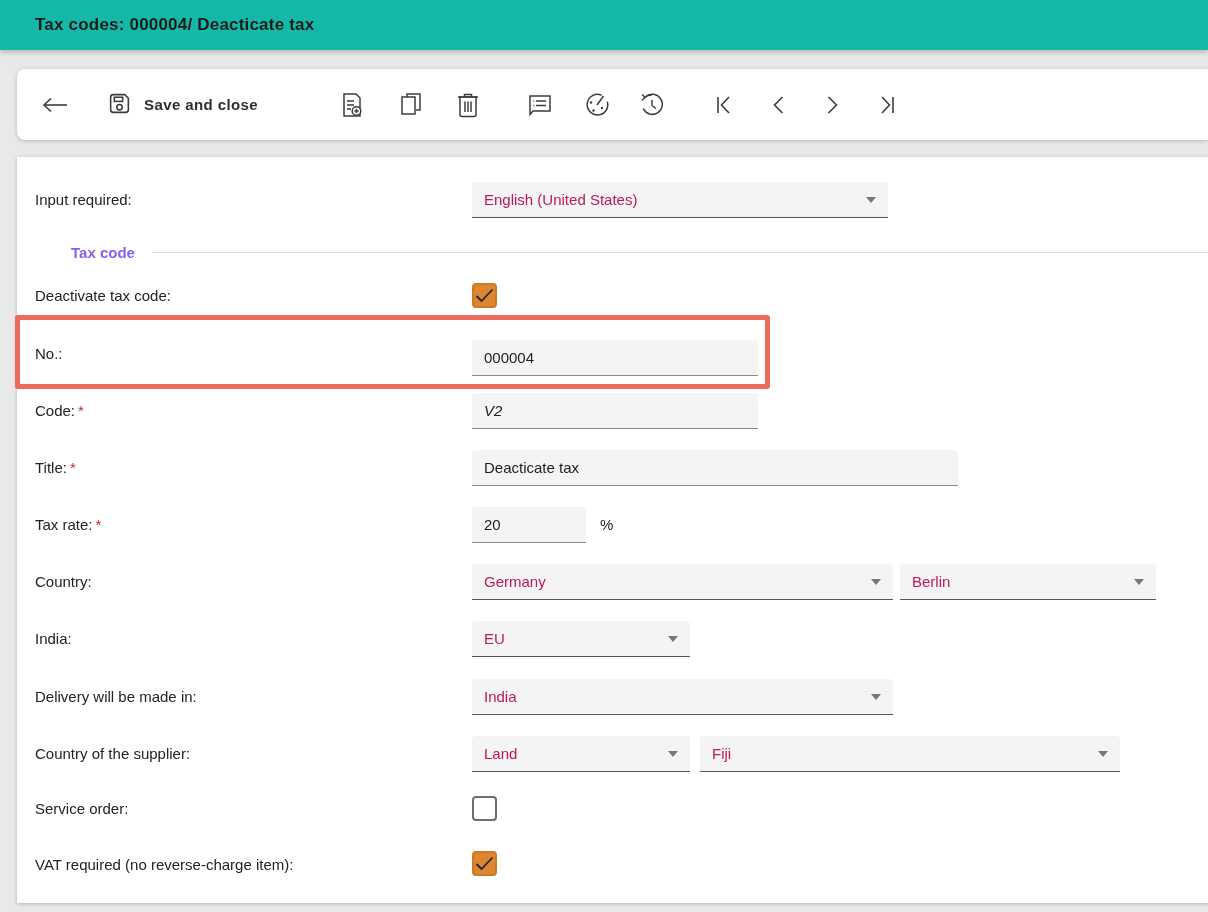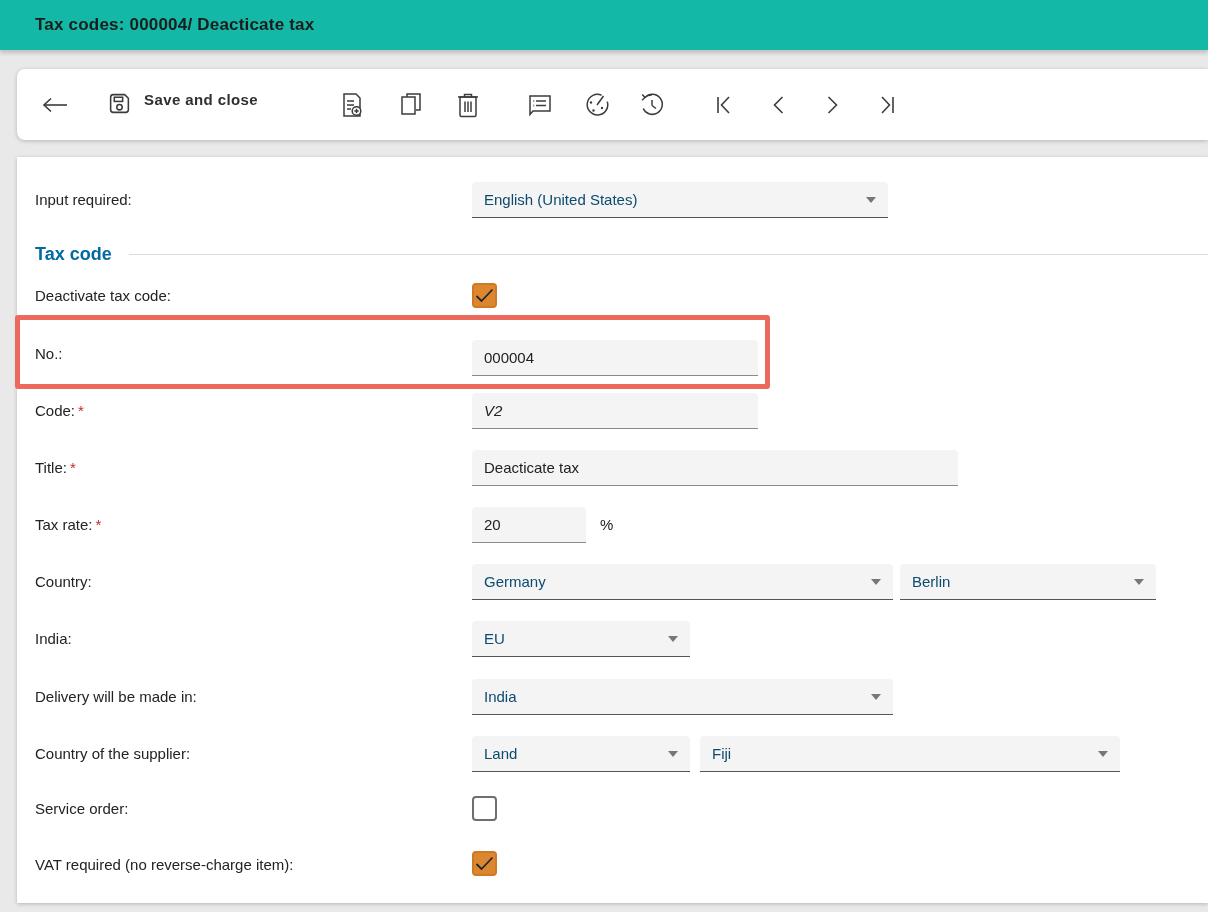--- a/index.html
+++ b/index.html
@@ -32,21 +32,21 @@
     z-index:3;
   }
   .tb-item {
     position:absolute; top:50%; transform:translate(-50%,-50%);
     display:flex; align-items:center; justify-content:center;
     background:none; border:none; cursor:pointer; padding:4px;
   }
   .tb-item svg { display:block; }
   .save-group {
     position:absolute; left:103px; top:50%; transform:translate(-13px,-50%);
-    display:flex; gap:12px;
+    display:flex; align-items:center; gap:12px;
     background:none; border:none; cursor:pointer;
   }
   .save-group .save-label {
     font-size:15px; font-weight:bold; color:#2f2f2f; letter-spacing:.4px;
     white-space:nowrap;
   }
   
   .form-panel {
     position:absolute; top:157px; left:17px; width:1191px; height:746px;
     background:#ffffff;
@@ -55,38 +55,38 @@
   }
   .f-label {
     position:absolute; left:18px; font-size:15px; color:#232323; line-height:20px;
     white-space:nowrap;
   }
   .req { color:#c62828; margin-left:3px; }
   .section-head {
     position:absolute; left:18px; top:87px; right:0;
     display:flex; align-items:center;
   }
-  .section-head .sec-title { font-size:18px; font-weight:bold; color:#0369a1; white-space:nowrap; }
+  .section-head .sec-title { font-size:15px; font-weight:bold; color:#8b5cf6; white-space:nowrap;margin-left:36px; }
   .section-head .sec-line { flex:1; height:1px; background:#dcdcdc; margin-left:17px; }
   
   .fld {
     position:absolute; height:36px;
     background:#f4f4f4;
     border:none; border-bottom:1px solid #8a8a8a;
     border-radius:4px 4px 0 0;
     font-family:inherit; font-size:15px; color:#222;
     padding:0 12px;
   }
   input.fld { outline:none; }
   .select {
     display:flex; align-items:center; justify-content:space-between;
     border-bottom:1px solid #555;
     cursor:pointer;
   }
-  .select .sel-value { font-size:15px; color:#0c4a6e; }
+  .select .sel-value { font-size:15px; color:#be185d; }
   .caret {
     width:0; height:0;
     border-left:5px solid transparent; border-right:5px solid transparent;
     border-top:6px solid #777;
     margin-left:10px; flex:0 0 auto;
   }
   .suffix { position:absolute; font-size:15px; color:#222; }
   
   .checkbox {
     position:absolute; width:25px; height:25px; border-radius:4px;

